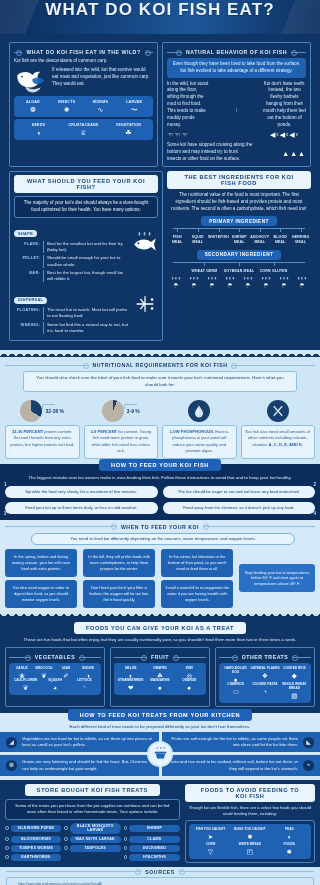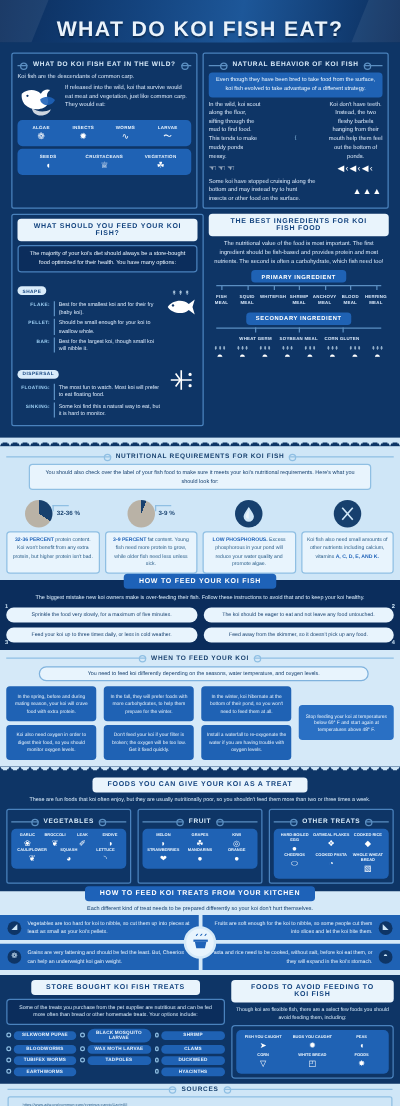--- a/index.html
+++ b/index.html
@@ -8,21 +8,21 @@
     background: #0d2f5e;
     font-family: "Liberation Sans", sans-serif;
     overflow: hidden;
   }
   .page { position: relative; width: 320px; height: 885px; background: #103869; }
 
   
   .header {
     position: relative; height: 34px;
     background: linear-gradient(100deg,#0b2d5c 0%,#14447f 35%,#1d5799 60%,#0b2d5c 100%);
-    display: flex; align-items: flex-end; justify-content: center;
+    display: flex; align-items: flex-start; justify-content: center;
     overflow: hidden;
   }
   .header:before, .header:after {
     content: ""; position: absolute; top: 0; height: 100%; width: 46px;
     background: rgba(255,255,255,.07);
   }
   .header:before { left: -14px; transform: skewX(-22deg); }
   .header:after { right: -14px; transform: skewX(-22deg); }
   .header h1 {
     position: relative; z-index: 2;

